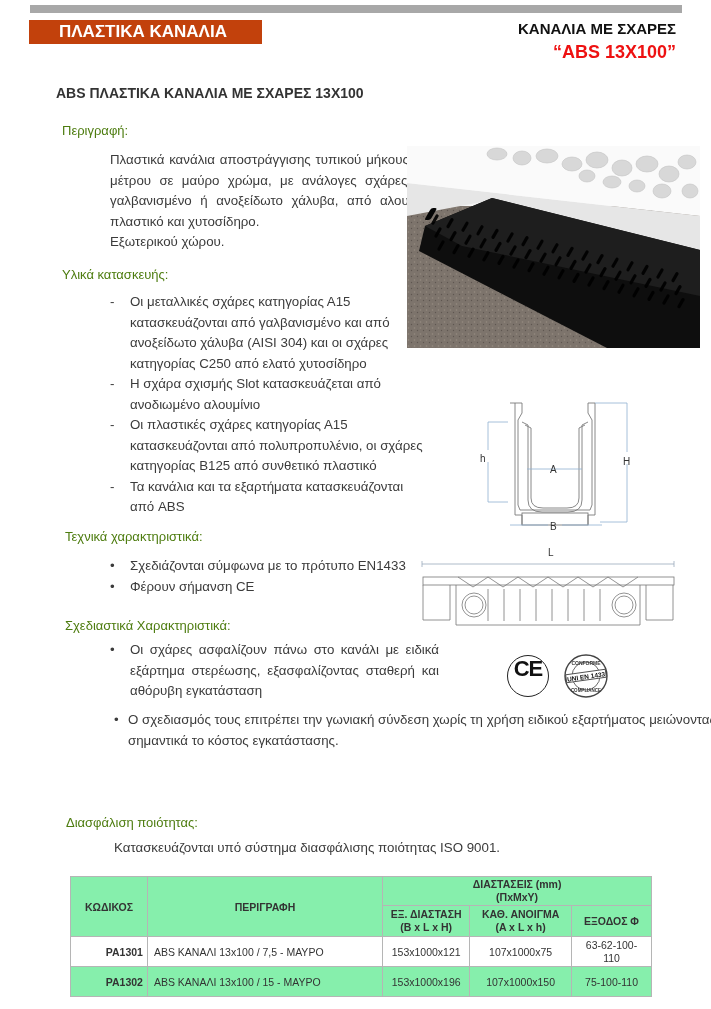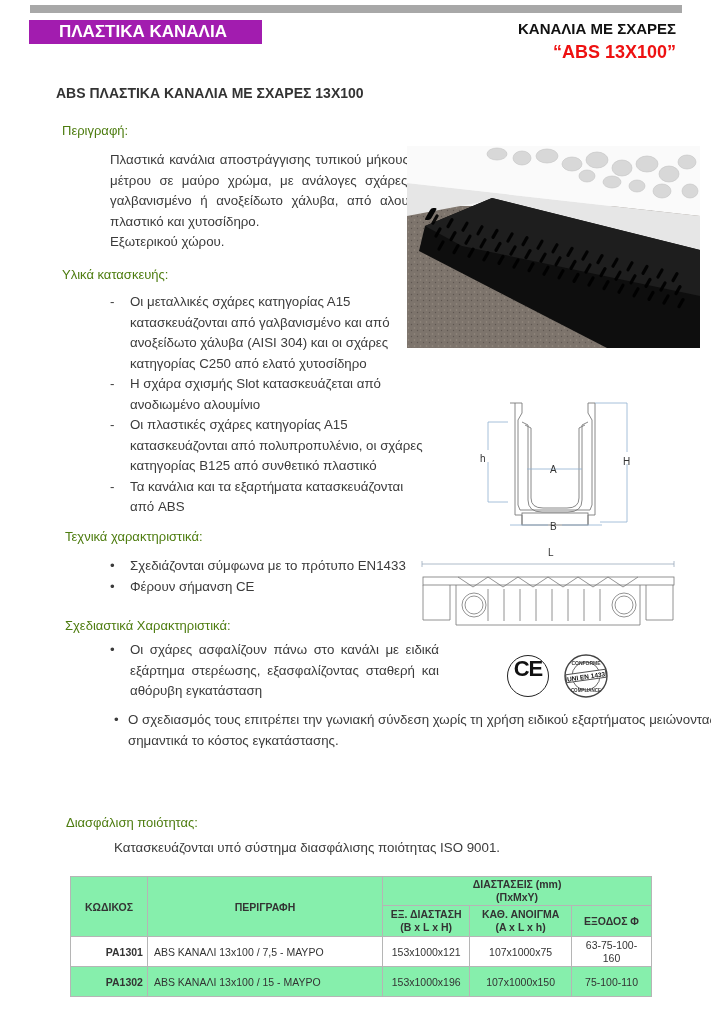--- a/index.html
+++ b/index.html
@@ -1,20 +1,20 @@
 <!DOCTYPE html>
 <html><head>
 <meta charset="utf-8">
 <style>
   html, body { margin:0; padding:0; background:#fff; }
   body { width:711px; height:1009px; position:relative; overflow:hidden;
          font-family:"Liberation Sans", sans-serif; color:#3a3a3a; }
   .abs { position:absolute; }
   .topbar { left:30px; top:5px; width:652px; height:8px; background:#a8a8a8; }
-  .redhdr { left:29px; top:20px; width:233px; height:24px; background:#a21caf; }
+  .redhdr { left:29px; top:20px; width:233px; height:24px; background:#c2410c; }
   .redhdr span { position:absolute; left:30px; top:2px; color:#fff; font-weight:bold;
                  font-size:17px; letter-spacing:0; }
   .rt1 { right:35px; top:20px; font-weight:bold; font-size:15px; color:#111; text-align:right; }
   .rt2 { right:35px; top:42px; font-weight:bold; font-size:18px; color:#e11; text-align:right; }
   .ptitle { left:56px; top:85px; font-weight:bold; font-size:14px; color:#333; }
   .h { font-weight:normal; font-size:13px; color:#4d7c0f; }
   .p { font-size:13.3px; line-height:20.5px; color:#3b3b3b;margin-left:48px; }
   .just { text-align:justify; text-align-last:left; }
   .dash li, .bul li { position:relative; }
   ul { margin:0; padding:0; list-style:none; }
@@ -246,21 +246,21 @@
       <span>ΚΑΘ. ΑΝΟΙΓΜΑ</span><br>
       <span>(A x L x h)</span>
     </th>
     <th>ΕΞΟΔΟΣ Φ</th>
   </tr>
   <tr class="r1">
     <td class="code">PA1301</td>
     <td class="desc">ABS ΚΑΝΑΛΙ 13x100 / 7,5 - ΜΑΥΡΟ</td>
     <td>153x1000x121</td>
     <td>107x1000x75</td>
-    <td style="line-height:13px;padding:0 10px;">63-75-100-160</td>
+    <td style="line-height:13px;padding:0 10px;">63-62-100-110</td>
   </tr>
   <tr class="r2">
     <td class="code">PA1302</td>
     <td class="desc">ABS ΚΑΝΑΛΙ 13x100 / 15 - ΜΑΥΡΟ</td>
     <td>153x1000x196</td>
     <td>107x1000x150</td>
     <td>75-100-110</td>
   </tr>
 </tbody>
   </table>

